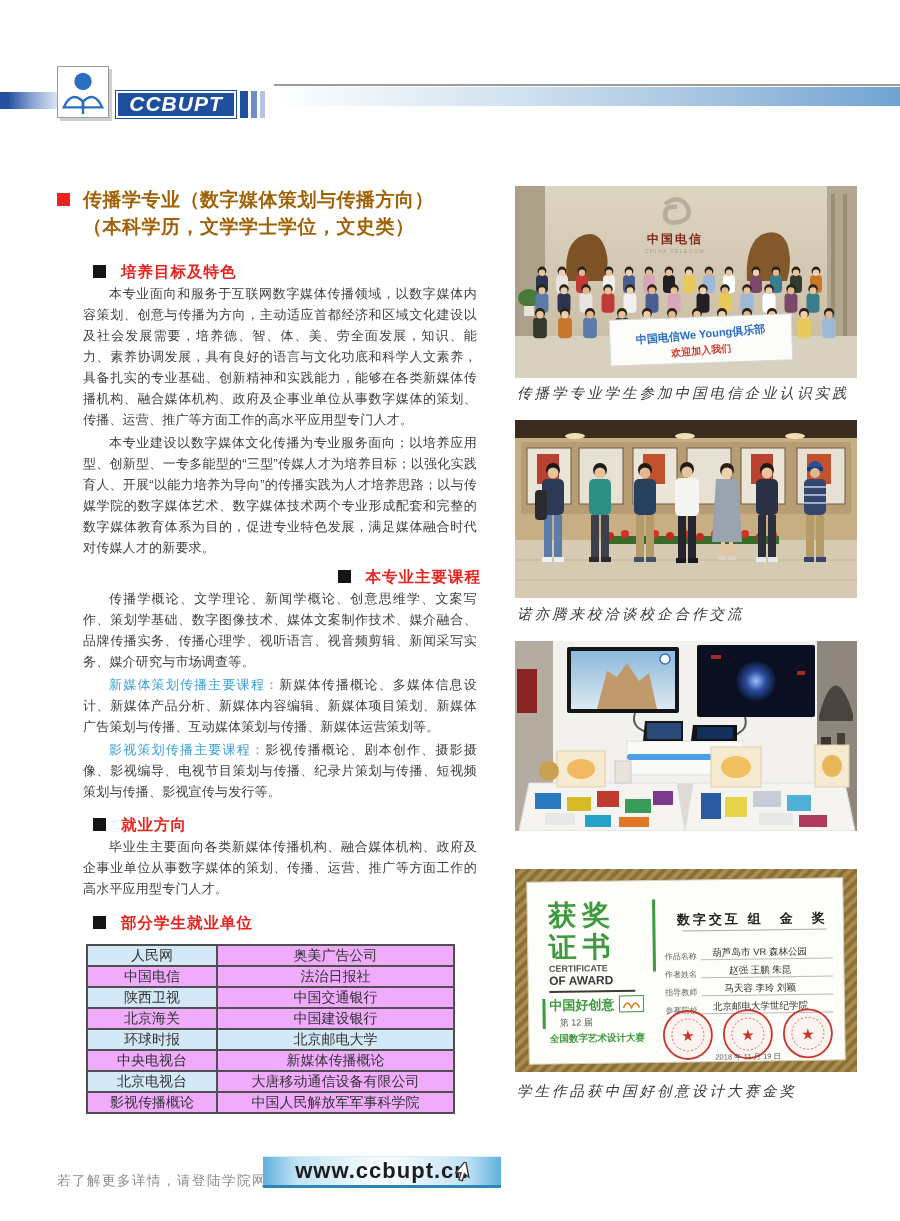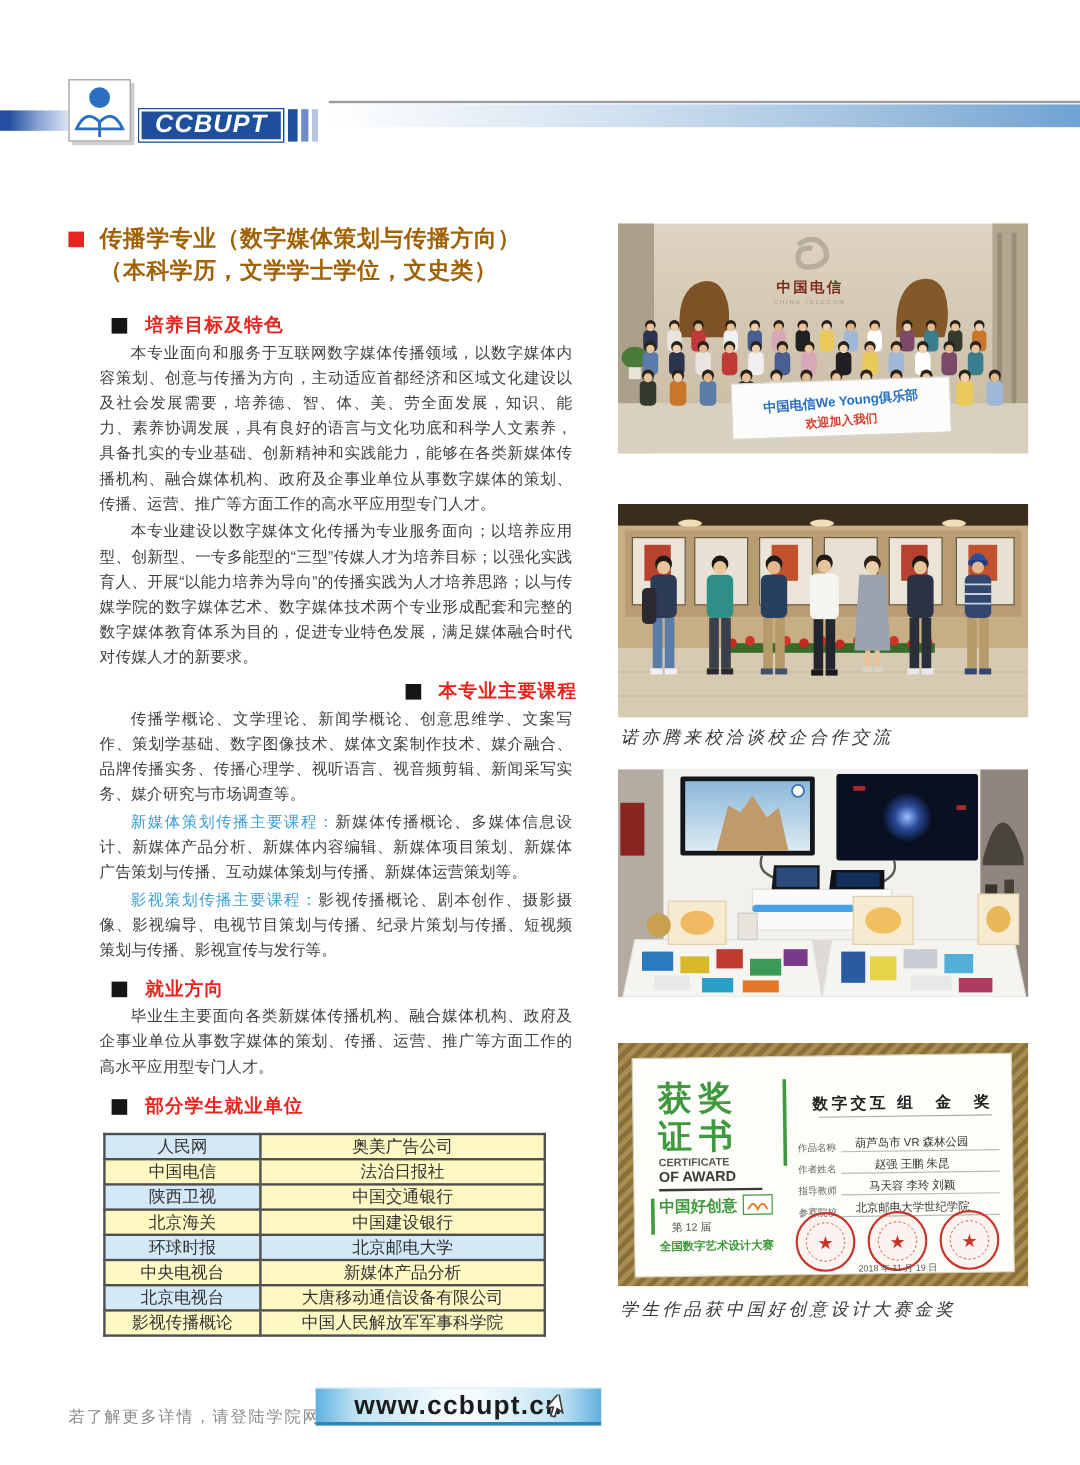--- a/index.html
+++ b/index.html
@@ -29,21 +29,21 @@
   .sec-bullet { flex:0 0 13px; width:13px; height:13px; background:#151515; }
   .sec-title { font-size:15.5px; font-weight:bold; color:#e8241f; letter-spacing:1px; line-height:19px; }
   .mt-sec1 { margin-top:22px; } .mt-sec2 { margin-top:9px;justify-content:flex-end; } .mt-sec3 { margin-top:13px; } .mt-sec4 { margin-top:14px; }
   .para { margin-left:26px; width:394px; font-size:13px; line-height:21px; color:#3f3f3f;
     text-align:justify; text-indent:2em; letter-spacing:0.2px; margin-top:2px; }
   .lead-blue { color:#3b9fd8; }
 
   table.employers { border-collapse:collapse; margin:12px 0 0 29px; font-size:14px; color:#333; }
   table.employers td { border:2px solid #4f4f4f; text-align:center; height:21px; padding:0 6px; }
   td.w1 { width:130px; } td.w2 { width:237px; }
-  .bg-blue { background:#d3e9f7; } .bg-green { background:#fef9c3; }
+  .bg-blue { background:#d3e9f7; } .bg-green { background:#f0abfc; }
 
   
   .footer-note { position:absolute; left:57px; top:1172px; font-size:13.5px; color:#8c8c8c; letter-spacing:1.5px; }
   .site-button { position:absolute; left:263px; top:1156px; width:238px; height:32px; cursor:pointer;
     background:linear-gradient(to right,#5fb0dd 0%,#bfe2f3 14%,#f4fbfe 46%,#f4fbfe 56%,#bfe2f3 86%,#5fb0dd 100%);
     border-bottom:3px solid #2f84b8; border-top:1px solid #d8eefa;
     font-size:22px; color:#1c1c1c; text-align:center; line-height:28px; letter-spacing:1px; font-weight:bold; }
   .cursor-icon { position:absolute; right:26px; top:5px; }
 
   
@@ -126,21 +126,21 @@
       <tr>
             <td class="w1 bg-green">北京海关</td>
             <td class="w2 bg-green">中国建设银行</td>
           </tr>
       <tr>
             <td class="w1 bg-blue">环球时报</td>
             <td class="w2 bg-blue">北京邮电大学</td>
           </tr>
       <tr>
             <td class="w1 bg-green">中央电视台</td>
-            <td class="w2 bg-green">新媒体产品分析</td>
+            <td class="w2 bg-green">新媒体传播概论</td>
           </tr>
       <tr>
             <td class="w1 bg-blue">北京电视台</td>
             <td class="w2 bg-green">大唐移动通信设备有限公司</td>
           </tr>
       <tr>
             <td class="w1 bg-green">影视传播概论</td>
             <td class="w2 bg-green">中国人民解放军军事科学院</td>
           </tr>
     </tbody>
@@ -301,20 +301,21 @@
           <circle cx="314" cy="128.8" r="3.6799999999999997" fill="#e2b88f"></circle>
         </g>
 
       <g transform="rotate(-2 185 155)">
         <rect x="95" y="131" width="182" height="46" fill="#fcfcfa" stroke="#d8d8d0"></rect>
         <text x="186" y="152" text-anchor="middle" font-size="11" font-weight="bold" fill="#2a6fc0" transform="rotate(-3 186 152)">中国电信We Young俱乐部</text>
         <text x="186" y="168" text-anchor="middle" font-size="10" font-weight="bold" fill="#d43c2a" transform="rotate(-3 186 168)">欢迎加入我们</text>
       </g>
     </svg>
   </div>
+  <div class="caption" style="top:384px">传播学专业学生参加中国电信企业认识实践</div>
 
   <div class="photo" style="top:420px;height:178px">
     <svg width="342" height="178" viewBox="0 0 342 178">
       <rect width="342" height="178" fill="#c7ae85"></rect>
       <rect x="0" y="0" width="342" height="18" fill="#3a2c1e"></rect>
       <ellipse cx="60" cy="16" rx="10" ry="3" fill="#f0e0b8"></ellipse>
         <ellipse cx="170" cy="16" rx="10" ry="3" fill="#f0e0b8"></ellipse>
         <ellipse cx="280" cy="16" rx="10" ry="3" fill="#f0e0b8"></ellipse>
 
       <g>

